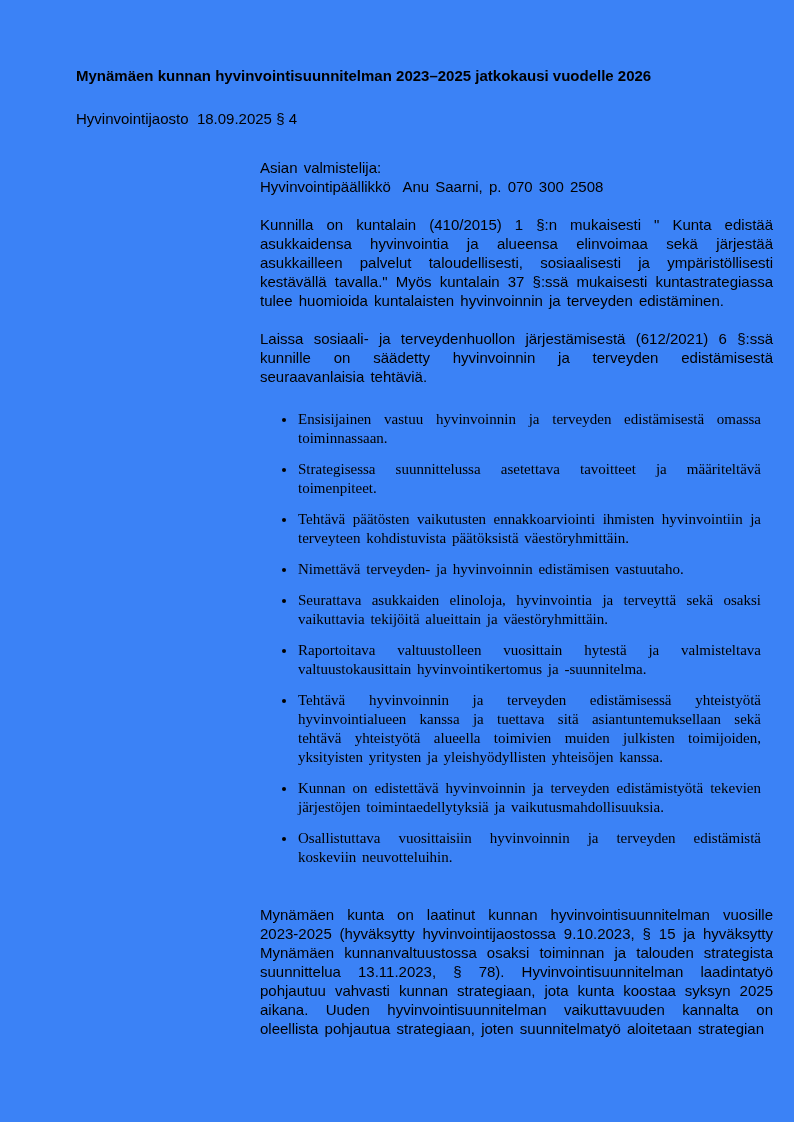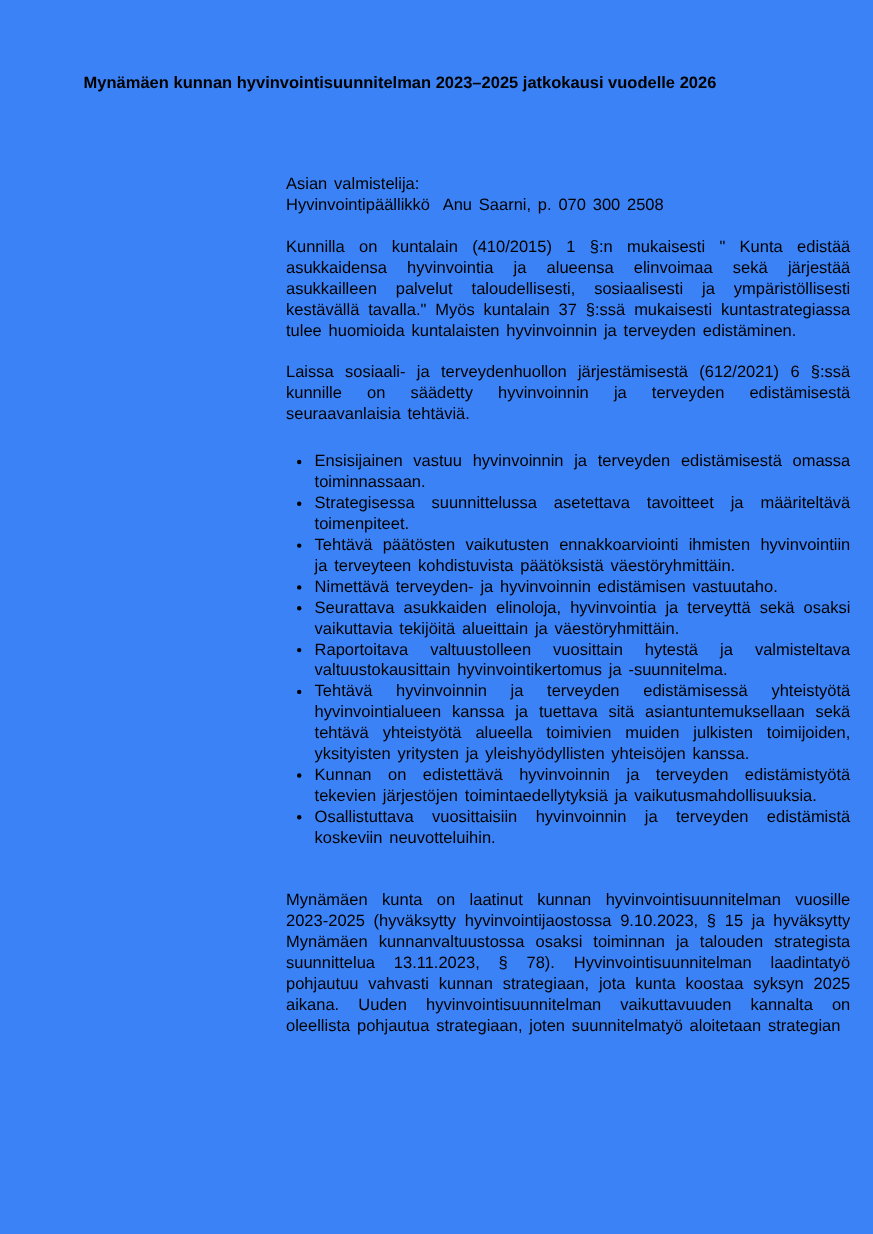--- a/index.html
+++ b/index.html
@@ -57,34 +57,36 @@
   .preparer-block {
     margin-bottom: 19px;
   }
   ul.task-list {
     margin: 24px 0 38px 0;
     padding-left: 25px;
     list-style: disc outside;
   }
   ul.task-list li {
     text-align: justify;
-    margin: 0;
+    margin: 12px;
     padding-left: 1px;
+    font-family: Liberation Serif, serif;
   }
   .closing p {
     margin-bottom: 0;
   }
 </style>
 </head>
 <body>
 
 <div class="page">
 
   <h1 class="doc-title">Mynämäen kunnan hyvinvointisuunnitelman 2023–2025 jatkokausi vuodelle 2026</h1>
 
+  <div class="doc-subtitle">Hyvinvointijaosto  18.09.2025 § 4</div>
 
   <div class="content">
 
     <div class="preparer-block">
       <p>Asian valmistelija:</p>
       <p>Hyvinvointipäällikkö  Anu Saarni, p. 070 300 2508</p>
     </div>
 
     <div>
 

